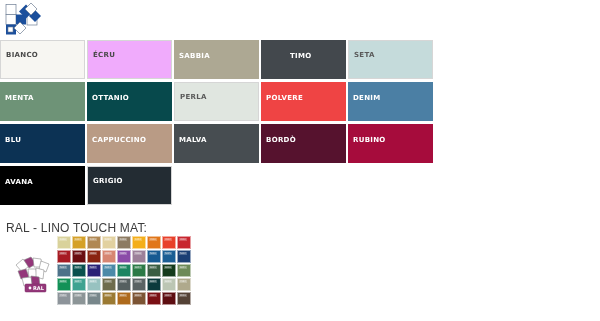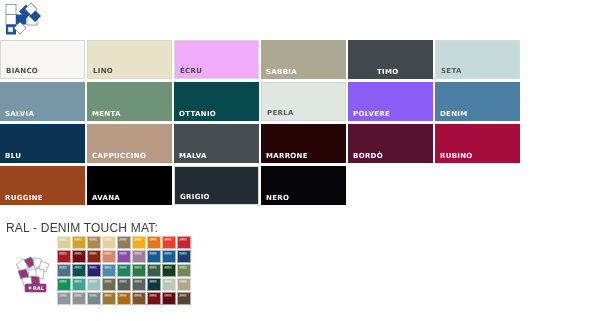--- a/index.html
+++ b/index.html
@@ -47,21 +47,21 @@
     box-sizing: border-box;
     overflow: hidden;
     flex: 0 0 85px;
   }
   .swatch.bordered {
     border: 1px solid #d6d6d6;
   }
   .swatch-label {
     position: absolute;
     left: 5px;
-    bottom: 3px;
+    bottom: 19px;
     font-size: 7px;
     font-weight: bold;
     letter-spacing: 0.3px;
     font-family: "DejaVu Sans", sans-serif;
     white-space: nowrap;
     text-transform: uppercase;
   }
 
   
   .ral-section {
@@ -144,98 +144,83 @@
     </svg>
   </div>
 </div>
 
 <div class="palette">
 
   <div class="palette-row">
     <div class="swatch bordered" style="background: rgb(247, 246, 242);">
       <span class="swatch-label" style="color: rgb(74, 74, 74);">BIANCO</span>
     </div>
-    <div class="swatch bordered" style="background: rgb(232, 226, 200);">
-      <span class="swatch-label" style="color: rgb(74, 74, 74);">LINO</span>
-    </div>
     <div class="swatch bordered" style="background: #f0abfc;">
       <span class="swatch-label" style="color: rgb(74, 74, 74);">ÉCRU</span>
     </div>
     <div class="swatch" style="background: rgb(173, 168, 147);">
       <span class="swatch-label" style="color: rgb(255, 255, 255);">SABBIA</span>
     </div>
     <div class="swatch" style="background: rgb(67, 72, 77);">
       <span class="swatch-label" style="color: rgb(255, 255, 255); margin-left: 24px;">TIMO</span>
     </div>
     <div class="swatch bordered" style="background: rgb(197, 219, 219);">
       <span class="swatch-label" style="color: rgb(90, 90, 90);">SETA</span>
     </div>
   </div>
 
   <div class="palette-row">
-    <div class="swatch" style="background: rgb(119, 151, 168);">
-      <span class="swatch-label" style="color: rgb(255, 255, 255);">SALVIA</span>
-    </div>
     <div class="swatch" style="background: rgb(110, 147, 119);">
       <span class="swatch-label" style="color: rgb(255, 255, 255);">MENTA</span>
     </div>
     <div class="swatch" style="background: rgb(7, 73, 76);">
       <span class="swatch-label" style="color: rgb(255, 255, 255);">OTTANIO</span>
     </div>
     <div class="swatch bordered" style="background: rgb(224, 230, 224);">
       <span class="swatch-label" style="color: rgb(90, 90, 90);">PERLA</span>
     </div>
-    <div class="swatch" style="background: #8b5cf6;">
+    <div class="swatch" style="background: #ef4444;">
       <span class="swatch-label" style="color: rgb(255, 255, 255);">POLVERE</span>
     </div>
     <div class="swatch" style="background: rgb(75, 127, 164);">
       <span class="swatch-label" style="color: rgb(255, 255, 255);">DENIM</span>
     </div>
   </div>
 
   <div class="palette-row">
     <div class="swatch" style="background: rgb(12, 50, 84);">
       <span class="swatch-label" style="color: rgb(255, 255, 255);">BLU</span>
     </div>
     <div class="swatch" style="background: rgb(185, 155, 133);">
       <span class="swatch-label" style="color: rgb(255, 255, 255);">CAPPUCCINO</span>
     </div>
     <div class="swatch" style="background: rgb(71, 77, 81);">
       <span class="swatch-label" style="color: rgb(255, 255, 255);">MALVA</span>
     </div>
-    <div class="swatch" style="background: rgb(38, 4, 5);">
-      <span class="swatch-label" style="color: rgb(255, 255, 255);">MARRONE</span>
-    </div>
     <div class="swatch" style="background: rgb(86, 18, 46);">
       <span class="swatch-label" style="color: rgb(255, 255, 255);">BORDÒ</span>
     </div>
     <div class="swatch" style="background: rgb(166, 12, 60);">
       <span class="swatch-label" style="color: rgb(255, 255, 255);">RUBINO</span>
     </div>
   </div>
 
   <div class="palette-row">
-    <div class="swatch" style="background: rgb(155, 69, 32);">
-      <span class="swatch-label" style="color: rgb(255, 255, 255);">RUGGINE</span>
-    </div>
     <div class="swatch" style="background: #000000;">
       <span class="swatch-label" style="color: rgb(255, 255, 255);">AVANA</span>
     </div>
     <div class="swatch bordered" style="background: rgb(35, 44, 51);">
       <span class="swatch-label" style="color: rgb(255, 255, 255);">GRIGIO</span>
     </div>
-    <div class="swatch" style="background: rgb(5, 5, 7);">
-      <span class="swatch-label" style="color: rgb(255, 255, 255);">NERO</span>
-    </div>
   </div>
 
 </div>
 
 <div class="ral-section">
-  <div class="ral-title">RAL - DENIM TOUCH MAT:</div>
+  <div class="ral-title">RAL - LINO TOUCH MAT:</div>
 
   <div class="ral-fan">
     <svg width="44" height="40" viewBox="0 0 44 40" xmlns="http://www.w3.org/2000/svg">
       <g stroke="#8a8a8a" stroke-width="0.6">
         <polygon points="4,10 11,4 17,11 10,17" fill="#ffffff"></polygon>
         <polygon points="12,5 19,2 24,9 17,13" fill="#94377a"></polygon>
         <polygon points="21,3 29,4 30,12 22,12" fill="#ffffff"></polygon>
         <polygon points="29,6 37,9 34,17 27,14" fill="#ffffff"></polygon>
         <polygon points="6,16 14,14 17,22 9,24" fill="#94377a"></polygon>
         <polygon points="16,14 24,14 25,22 17,23" fill="#ffffff"></polygon>

